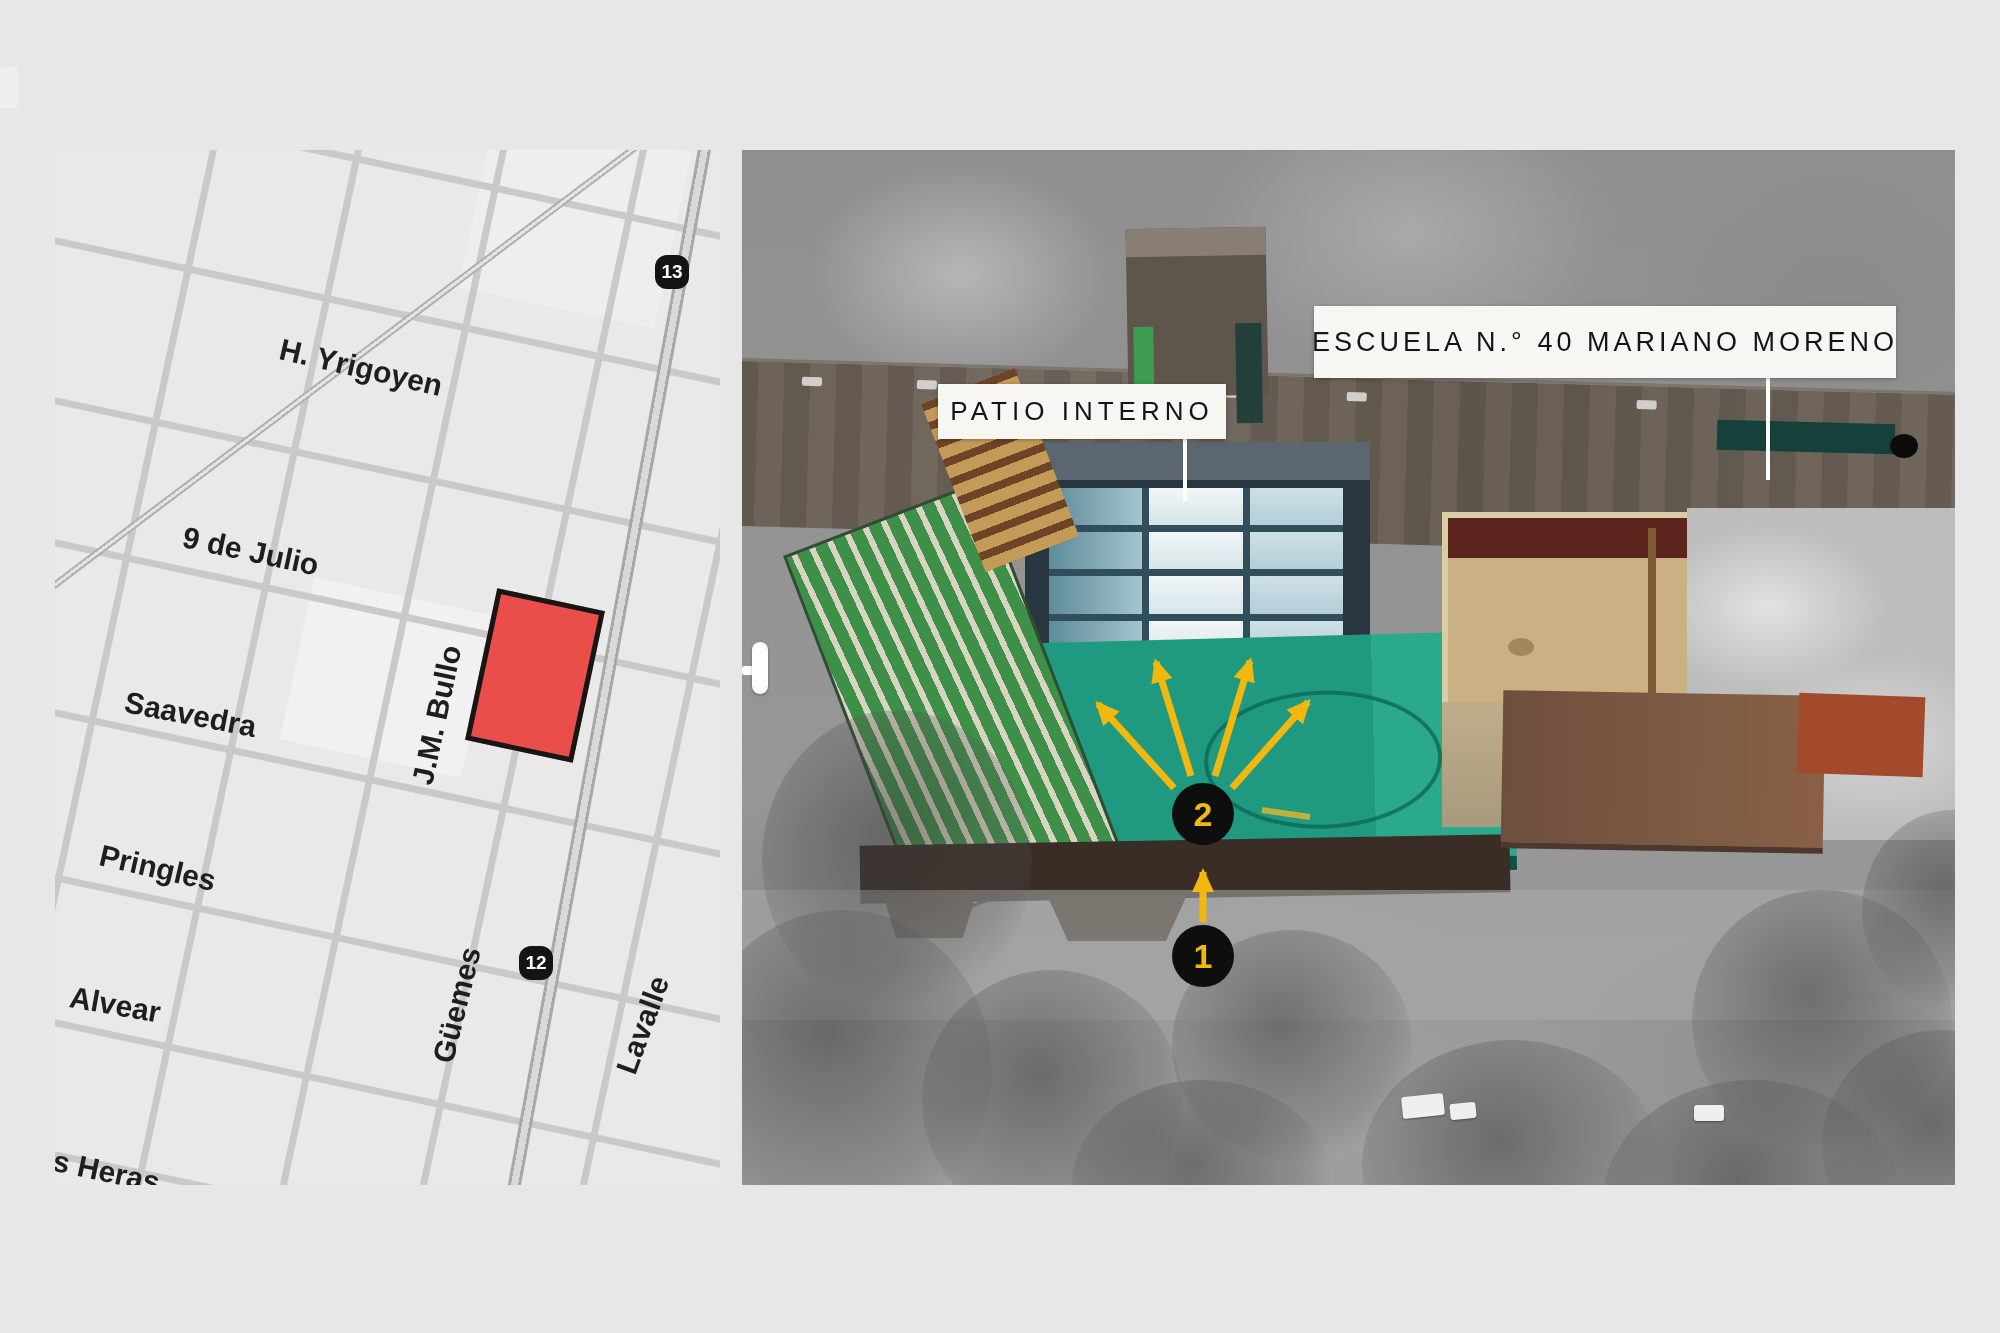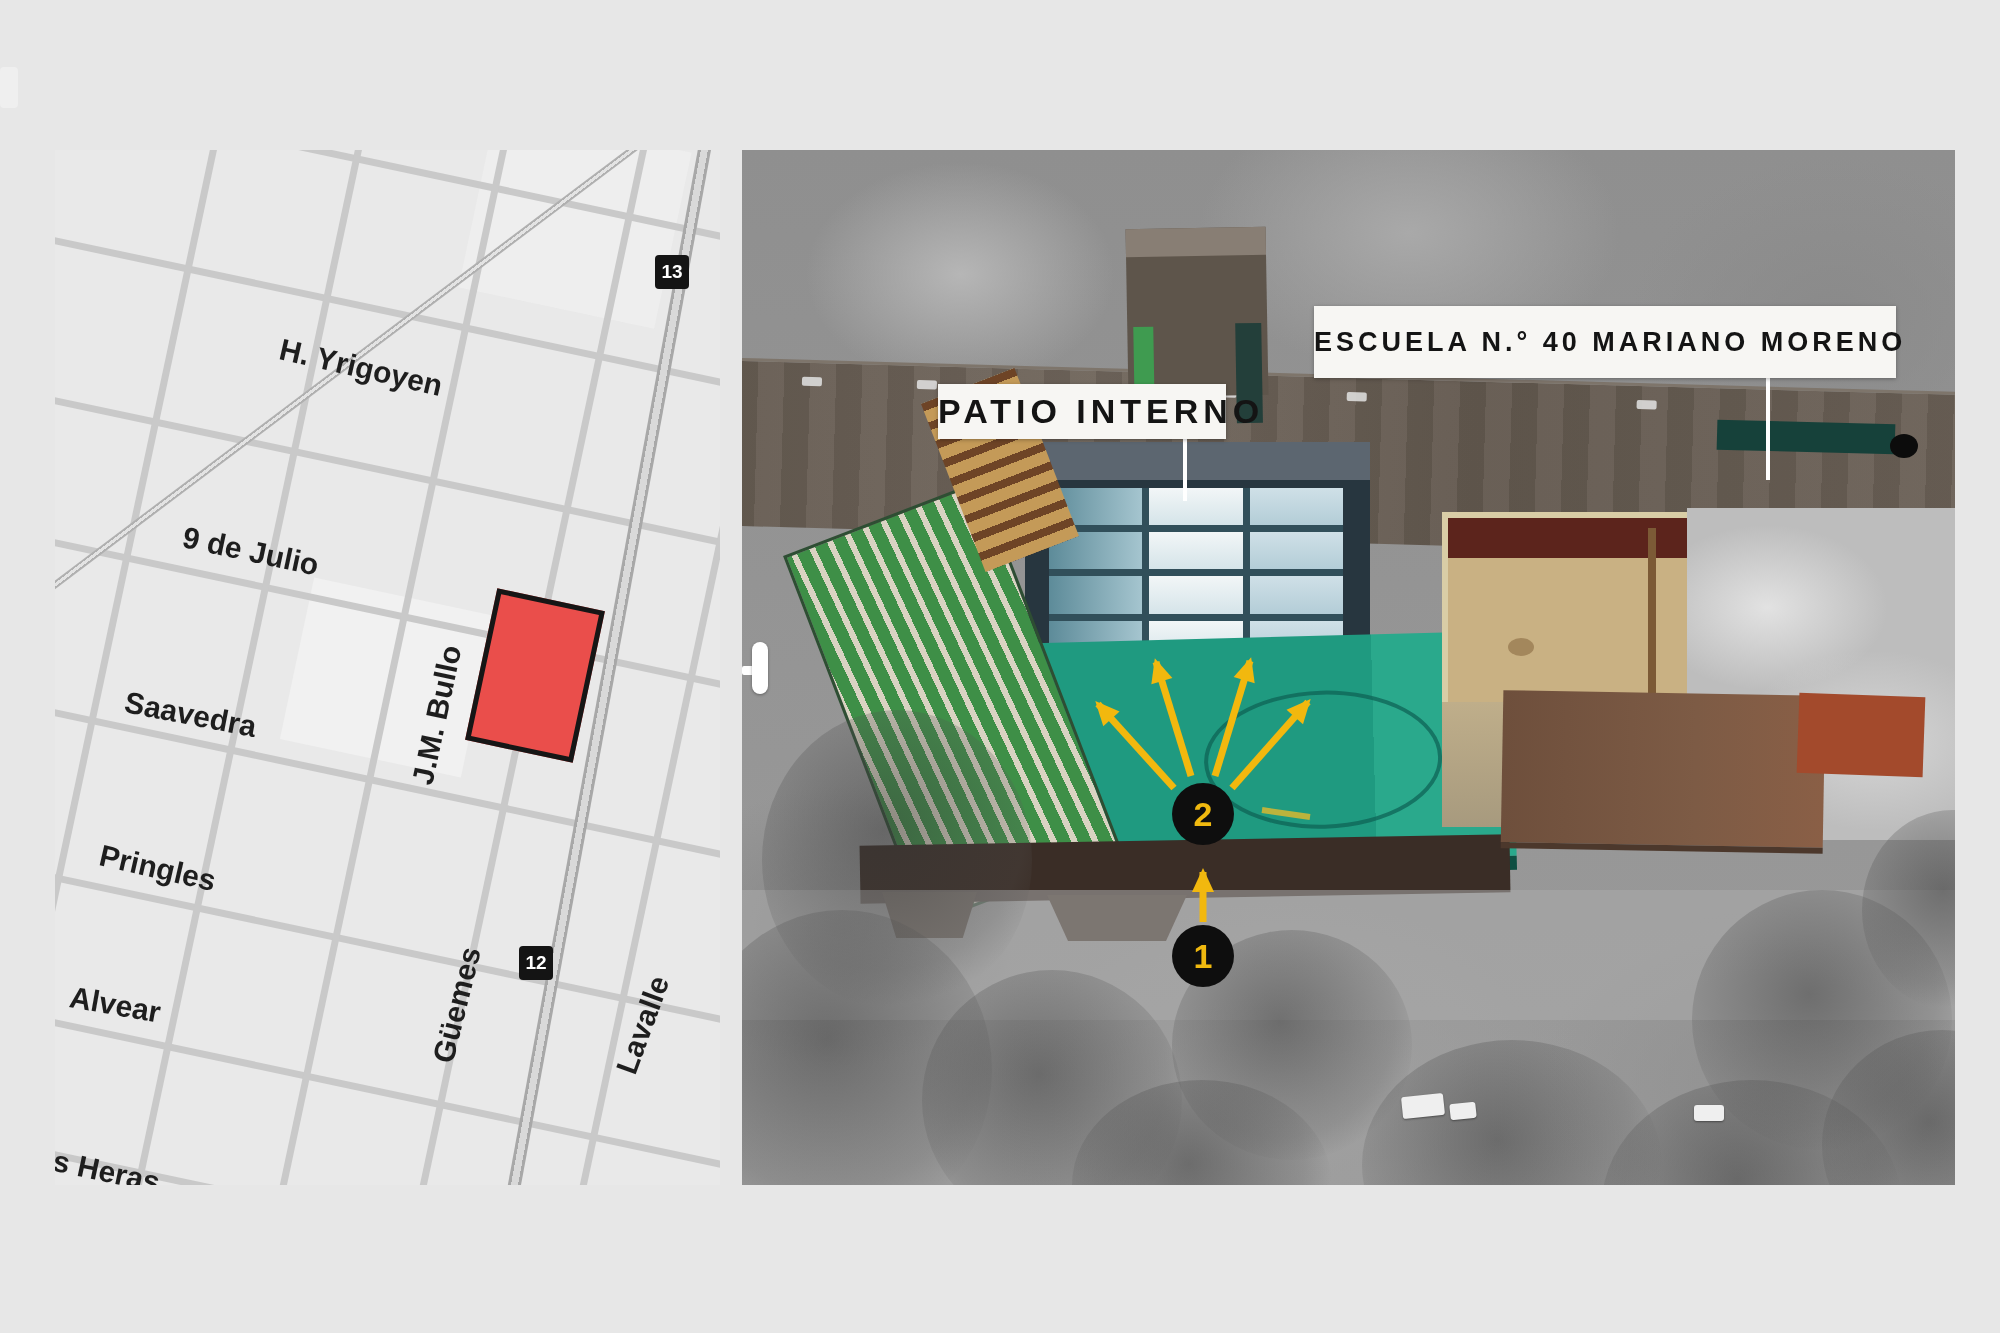--- a/index.html
+++ b/index.html
@@ -8,21 +8,21 @@
 
   
   #map-panel{position:absolute;left:55px;top:150px;width:665px;height:1035px;background:#e9e9e9;overflow:hidden;}
   .blk{position:absolute;background:#f1f1f1;transform:rotate(12deg);}
   .hstreet{position:absolute;left:-142px;width:950px;height:7px;background:#c9c9c9;transform:rotate(12deg);}
   .vstreet{position:absolute;top:-133px;width:7px;height:1300px;background:#c9c9c9;transform:rotate(12deg);}
   .rail{position:absolute;left:-100px;top:209px;width:790px;height:7px;transform:rotate(-37deg);
         background:linear-gradient(#b0b0b0 0 2px,#e3e3e3 2px 5px,#b0b0b0 5px 7px);}
   .route{position:absolute;left:548px;top:-58px;width:13px;height:1150px;transform:rotate(10.4deg);
         background:linear-gradient(90deg,#a8a8a8 0 3px,#d9d9d9 3px 10px,#a8a8a8 10px 13px);}
-  .route-badge{position:absolute;width:34px;height:34px;background:#141414;color:#fff;border-radius:4px;
+  .route-badge{position:absolute;width:34px;height:34px;background:#141414;color:#fff;border-radius:12px;
         display:flex;align-items:center;justify-content:center;font-size:19px;font-weight:bold;}
   #highlight-rect{position:absolute;left:425px;top:448px;width:100px;height:145px;background:#ea4e4b;
         border:5px solid #161616;transform:rotate(12deg);}
   .street-label{position:absolute;font-weight:bold;color:#1e1e1e;font-size:30px;white-space:nowrap;transform-origin:left center;}
   .street-label.v{transform-origin:center center;}
 
   
   #photo-panel{position:absolute;left:742px;top:150px;width:1213px;height:1035px;overflow:hidden;
     background:
       radial-gradient(220px 160px at 18% 12%, #b6b6b6, transparent 70%),
@@ -77,23 +77,23 @@
       background:radial-gradient(circle at 45% 40%, rgba(60,60,60,.5), rgba(90,90,90,.22) 60%, transparent 75%);}
   #road-light{left:0;top:740px;width:1213px;height:130px;background:#ababab;opacity:.55;}
   .car{position:absolute;background:#efefef;border-radius:3px;box-shadow:0 1px 2px rgba(0,0,0,.4);}
 
   
   #slider-handle{position:absolute;left:10px;top:492px;width:16px;height:52px;background:#fff;border-radius:8px;
       box-shadow:0 1px 3px rgba(0,0,0,.35);}
   #slider-tab{position:absolute;left:0;top:516px;width:12px;height:9px;background:#fff;border-radius:2px;}
 
   
-  .callout{position:absolute;background:#f7f6f3;color:#141414;font-weight:bold;
-      display:flex;align-items:center;box-shadow:0 1px 4px rgba(0,0,0,.3);white-space:nowrap;}
-  #callout-patio{left:196px;top:234px;width:288px;height:55px;font-size:34px;letter-spacing:5px;}
+  .callout{position:absolute;background:#f7f6f3;color:#141414;font-weight:normal;
+      display:flex;align-items:center;justify-content:center;box-shadow:0 1px 4px rgba(0,0,0,.3);white-space:nowrap;}
+  #callout-patio{left:196px;top:234px;width:288px;height:55px;font-size:26px;letter-spacing:5px;}
   #callout-escuela{left:572px;top:156px;width:582px;height:72px;font-size:27px;letter-spacing:4px;}
   .leader{position:absolute;width:4px;background:#ffffff;}
   .num-marker{position:absolute;width:62px;height:62px;border-radius:50%;background:#0e0e0e;color:#f0b90f;
       display:flex;align-items:center;justify-content:center;font-size:34px;font-weight:bold;}
   #arrows{position:absolute;inset:0;pointer-events:none;}
 
   #corner-chip{position:absolute;left:0;top:67px;width:18px;height:41px;background:#efefef;border-radius:4px;}
 </style>
 </head>
 <body>

